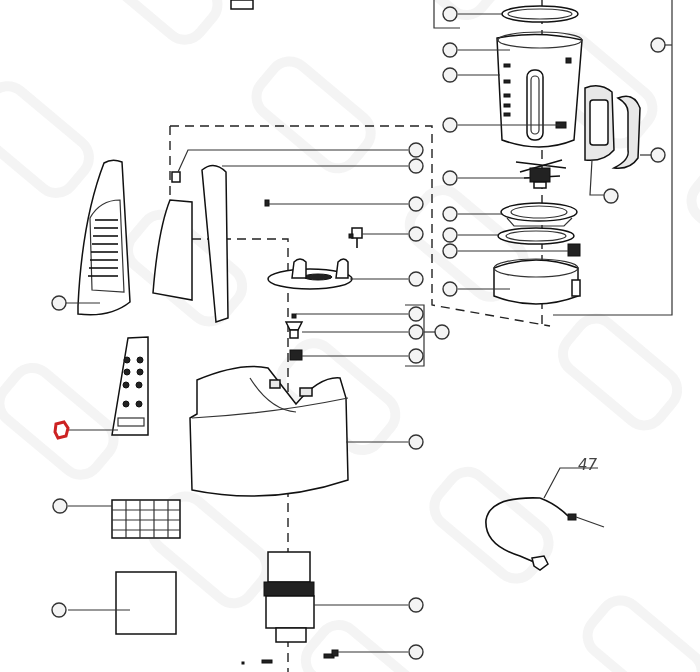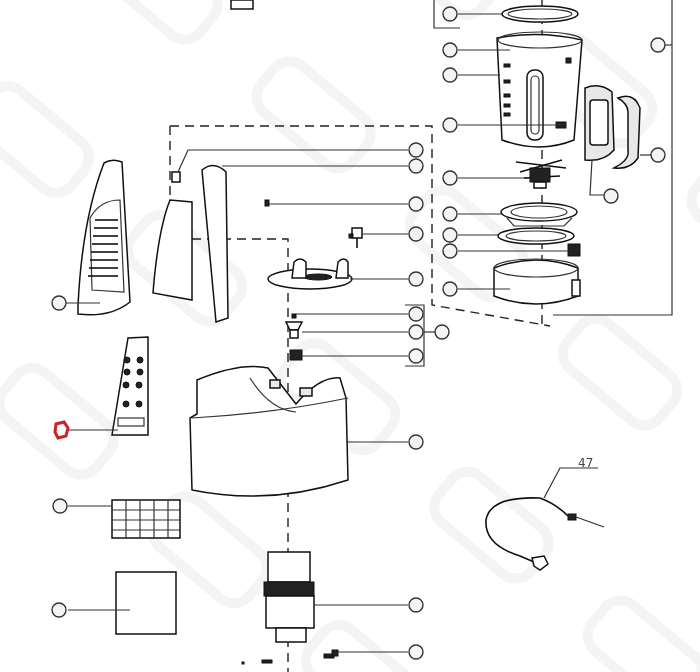--- a/index.html
+++ b/index.html
@@ -6,21 +6,21 @@
   #canvas{position:relative;width:700px;height:672px;overflow:hidden;background:#fff;font-family:"DejaVu Sans",sans-serif;}
   svg{position:absolute;left:0;top:0;}
   .ln{stroke:#333;stroke-width:1.2;fill:none;}
   .lnb{stroke:#111;stroke-width:1.6;fill:none;}
   .dash{stroke:#222;stroke-width:1.4;fill:none;stroke-dasharray:9 6;}
   .bubble{fill:#f4f4f4;stroke:#333;stroke-width:1.4;}
   .part{fill:#fff;stroke:#111;stroke-width:1.5;}
   .partg{fill:#e8e8e8;stroke:#111;stroke-width:1.5;}
   .dark{fill:#222;stroke:#111;stroke-width:1;}
   .wm{fill:none;stroke:#f0f0f0;stroke-width:10;}
-  .label47{position:absolute;font-size:12px;color:#444;}
+  .label47{position:absolute;font-size:15px;color:#444;font-style:italic;}
 </style>
 </head>
 <body>
 
 <div id="canvas">
 <svg width="700" height="672" viewBox="0 0 700 672">
 
   <g opacity="0.7">
     <g transform="rotate(40 350 336)">
       <rect class="wm" x="-80" y="-40" width="120" height="60" rx="20"></rect>

